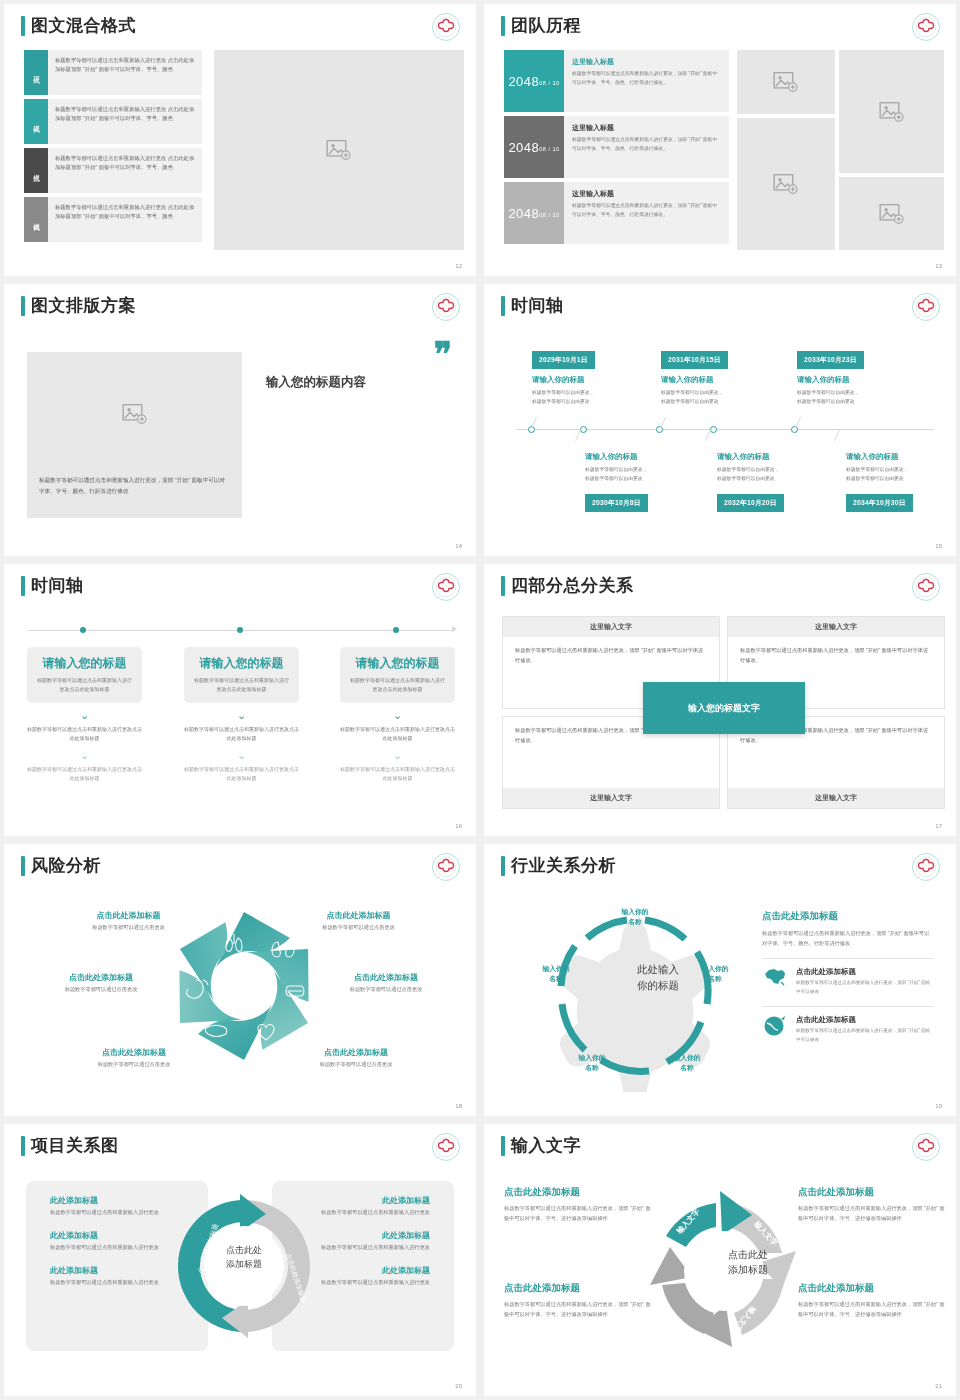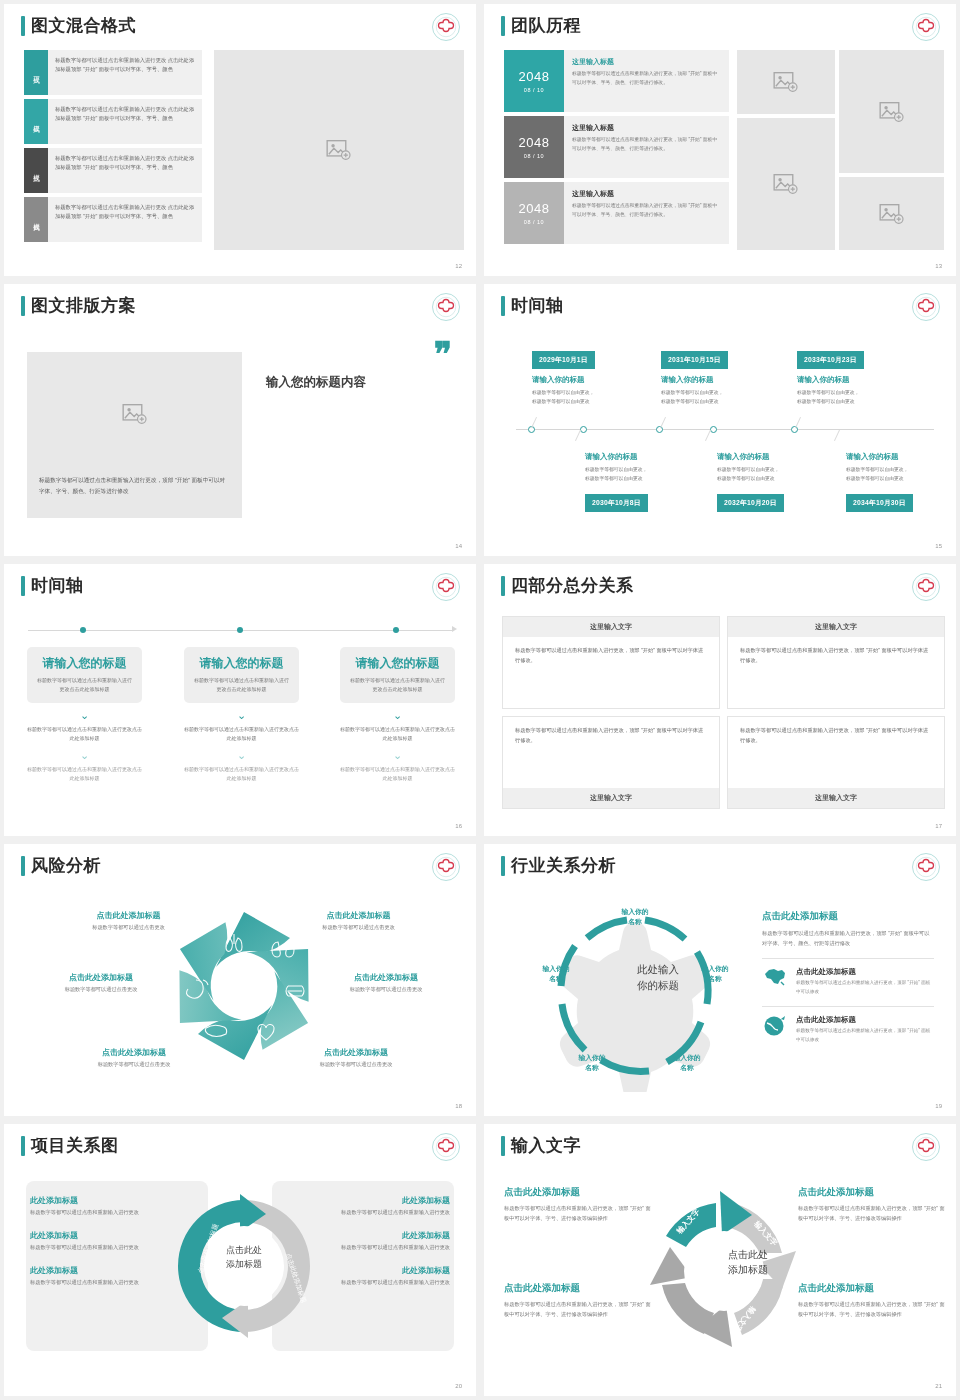--- a/index.html
+++ b/index.html
@@ -28,21 +28,21 @@
   .s12-left { position:absolute; left:20px; top:46px; width:178px; }
   .s12-row { display:flex; height:45px; margin-bottom:4px; background:#f0f0f0; }
   .s12-tab { width:24px; display:flex; align-items:center; justify-content:center; }
   .s12-tab span { writing-mode:vertical-rl; font-size:6.5px; color:#fff; letter-spacing:1px; }
   .s12-txt { flex:1; padding:6px 7px; font-size:5.3px; line-height:1.75; color:#666; }
   .s12-img { position:absolute; left:210px; top:46px; width:250px; height:200px; }
 
   
   .s13-rows { position:absolute; left:20px; top:46px; width:225px; }
   .s13-row { display:flex; height:62px; margin-bottom:4px; }
-  .s13-year { width:60px; display:flex; flex-direction:column; align-items:center; justify-content:center; color:#fff; }
+  .s13-year { width:60px; display:flex; flex-direction:row; align-items:center; justify-content:center; color:#fff; }
   .s13-year .y { font-size:13px; font-weight:500; letter-spacing:.5px; }
   .s13-year .d { font-size:5.5px; margin-top:3px; letter-spacing:.5px; }
   .s13-body { flex:1; background:#f0f0f0; padding:7px 8px; }
   .s13-h { font-size:7px; font-weight:bold; margin-bottom:3px; }
   .s13-p { font-size:4.8px; line-height:1.85; color:#777; }
   .s13-imgs { position:absolute; left:253px; top:46px; width:207px; height:200px; }
   .s13-imgs > div { position:absolute; }
 
   
   .s14-img { position:absolute; left:23px; top:68px; width:215px; height:166px; background:#e8e8e8; }
@@ -98,21 +98,21 @@
   .s19-rh { font-size:9.5px; font-weight:bold; color:#2e9e9e; margin-bottom:5px; }
   .s19-rp { font-size:5.2px; line-height:1.95; color:#777; }
   .s19-item { display:flex; gap:8px; border-top:1px solid #e2e2e2; padding-top:8px; margin-top:10px; }
   .s19-ic { width:26px; flex:none; display:flex; align-items:flex-start; justify-content:center; }
   .s19-ih { font-size:7.5px; font-weight:bold; color:#3a3a3a; margin-bottom:2px; }
   .s19-ip { font-size:4.6px; line-height:1.85; color:#888; }
 
   
   .s20-panel { position:absolute; top:57px; width:182px; height:170px; background:#f0f0f0; border-radius:8px; }
   .s20-panel.l { left:22px; } .s20-panel.r { right:22px; text-align:right; }
-  .s20-blk { padding:0 4px; }
+  .s20-blk { padding:0 24px; }
   .s20-h { font-size:8px; font-weight:bold; color:#2e9e9e; }
   .s20-p { font-size:5.2px; line-height:1.9; color:#777; margin-top:2px; }
   .s20-core { position:absolute; left:206px; top:120px; width:68px; text-align:center; font-size:9px; color:#444; line-height:1.5; }
 
   
   .s21-col { position:absolute; width:148px; }
   .s21-h { font-size:9.5px; font-weight:bold; color:#2e9e9e; margin-bottom:4px; }
   .s21-p { font-size:5.2px; line-height:1.95; color:#777; }
 </style>
 </head>
@@ -432,20 +432,21 @@
       <div class="s17-tx">标题数字等都可以通过点击和重新输入进行更改，顶部 "开始" 面板中可以对字体进行修改。</div>
     </div>
     <div class="s17-q" style="left:0;bottom:0">
       <div class="s17-tx">标题数字等都可以通过点击和重新输入进行更改，顶部 "开始" 面板中可以对字体进行修改。</div>
       <div class="s17-hd" style="position:absolute;bottom:0;left:0;right:0">这里输入文字</div>
     </div>
     <div class="s17-q" style="right:0;bottom:0">
       <div class="s17-tx">标题数字等都可以通过点击和重新输入进行更改，顶部 "开始" 面板中可以对字体进行修改。</div>
       <div class="s17-hd" style="position:absolute;bottom:0;left:0;right:0">这里输入文字</div>
     </div>
+    <div class="s17-center">输入您的标题文字</div>
   </div>
   <div class="pg-no">17</div>
 </div>
     </div>
 
 <div class="slide">
       <div class="slide-inner">
   <div class="title-row">
     <div class="accent-bar"></div>
     <div class="s-title">风险分析</div>

